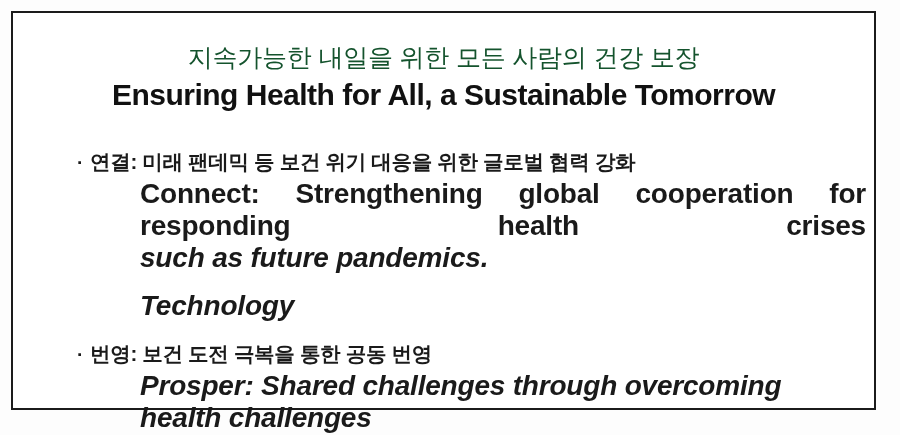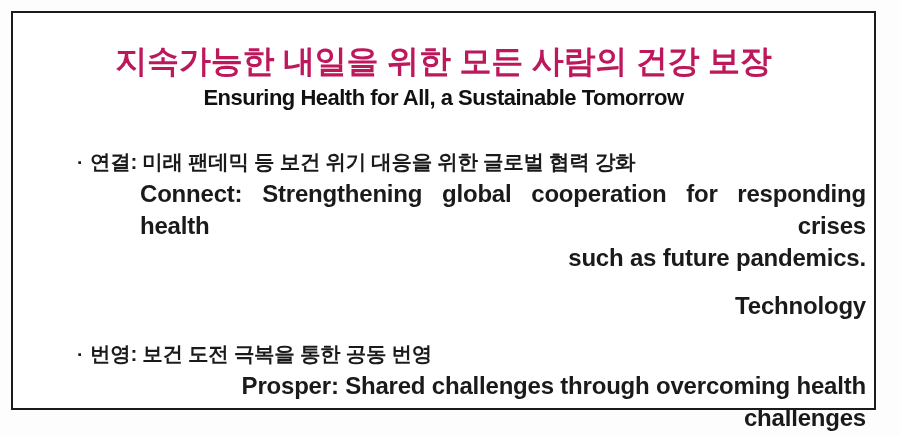--- a/index.html
+++ b/index.html
@@ -35,30 +35,30 @@
 
   .title-block {
     position: absolute;
     left: 0;
     top: 29px;
     width: 100%;
     text-align: center;
   }
 
   .title-ko {
-    font-size: 32px;
-    font-weight: bold;
-    color: #be185d;
+    font-size: 25px;
+    font-weight: normal;
+    color: #14532d;
     letter-spacing: -0.2px;
     line-height: 1.22;
     white-space: nowrap;
   }
 
   .title-en {
-    font-size: 22px;
+    font-size: 30px;
     font-weight: bold;
     color: #111111;
     letter-spacing: -0.5px;
     line-height: 1.25;
     margin-top: 3px;
     white-space: nowrap;
   }
 
   .body-block {
     position: absolute;
@@ -82,37 +82,38 @@
   }
 
   .bullet-dot {
     display: inline-block;
     width: 13px;
     color: #1a1a1a;
     font-size: 19px;
   }
 
   .sub-para {
-    font-size: 24px;
+    font-size: 28px;
     font-weight: bold;
     color: #1a1a1a;
     line-height: 32px;
     letter-spacing: -0.2px;
     margin-left: 63px;
     width: 726px;
     text-align: justify;
     text-justify: inter-word;
   }
 
   .sub-para.justified-all {
     text-align-last: justify;
   }
 
   .sub-para.flush {
-    text-align: right;
+    text-align: left;
+    font-style: italic;
   }
 </style>
 </head>
 <body>
 
 <div id="slide-frame">
   <div class="inner">
 
     <div class="title-block">
       <div class="title-ko">지속가능한 내일을 위한 모든 사람의 건강 보장</div>

